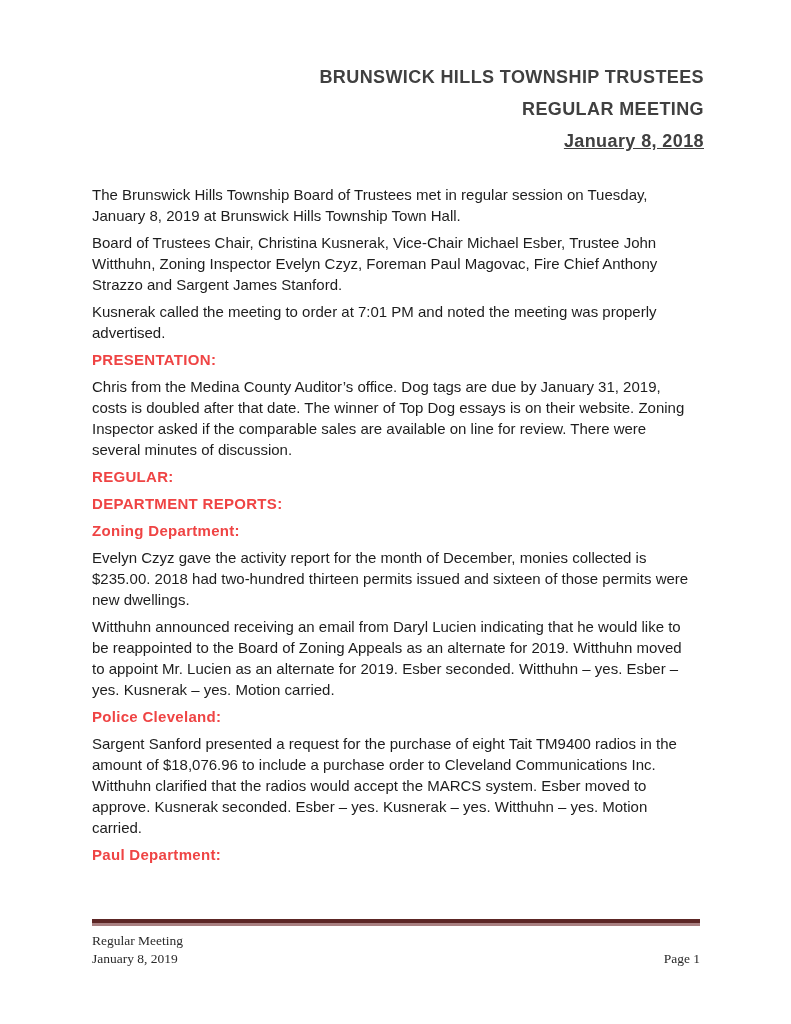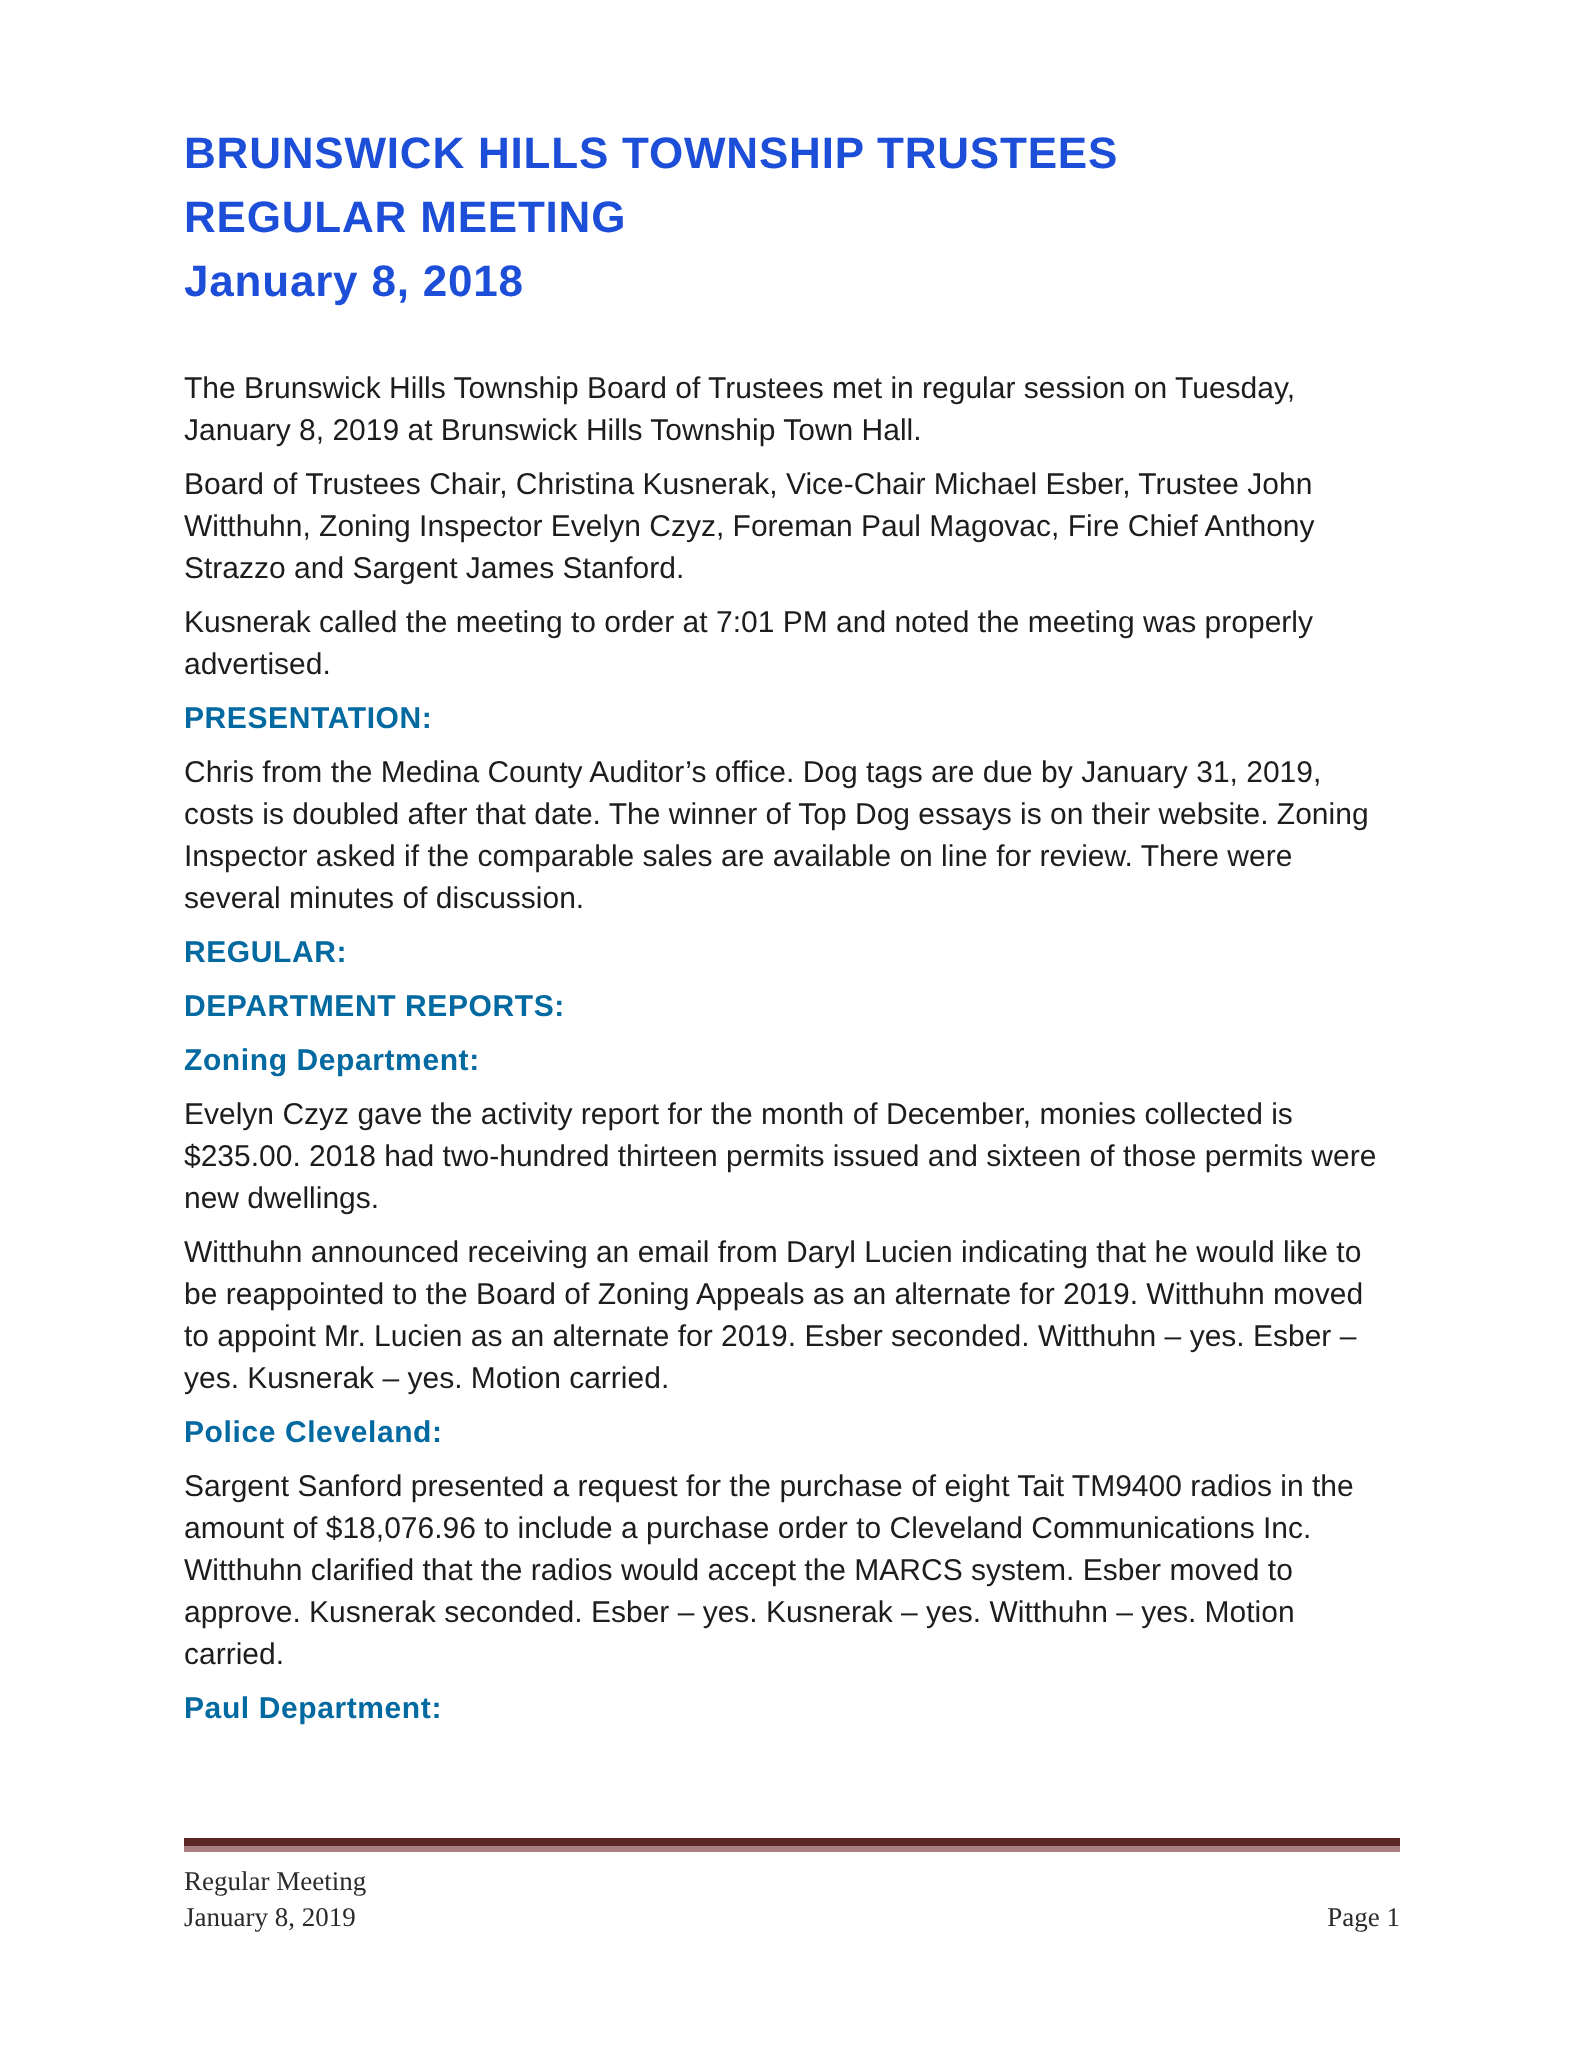--- a/index.html
+++ b/index.html
@@ -17,42 +17,43 @@
     color: #1d1d1d;
   }
   .content {
     position: absolute;
     top: 0;
     left: 92px;
     width: 612px;
     padding-top: 66px;
   }
   .title-line {
-    text-align: left;
+    text-align: right;
     font-weight: bold;
-    font-size: 22px;
+    font-size: 18px;
     line-height: 22px;
     letter-spacing: 0.4px;
-    color: #1d4ed8;
+    color: #404040;
     margin: 0 0 10px 0;
   }
   .title-line.last {
     margin-bottom: 32px;
+    text-decoration: underline;
   }
   .para {
     font-size: 15px;
     line-height: 21px;
     margin: 0 12px 6px 0;
     text-align: left;
   }
   .heading {
     font-size: 15px;
     line-height: 21px;
     font-weight: bold;
-    color: #0369a1;
+    color: #ef4444;
     letter-spacing: 0.3px;
     margin: 0 0 6px 0;
   }
   .footer {
     position: absolute;
     left: 92px;
     right: 91px;
     top: 919px;
   }
   .footer-rule {

